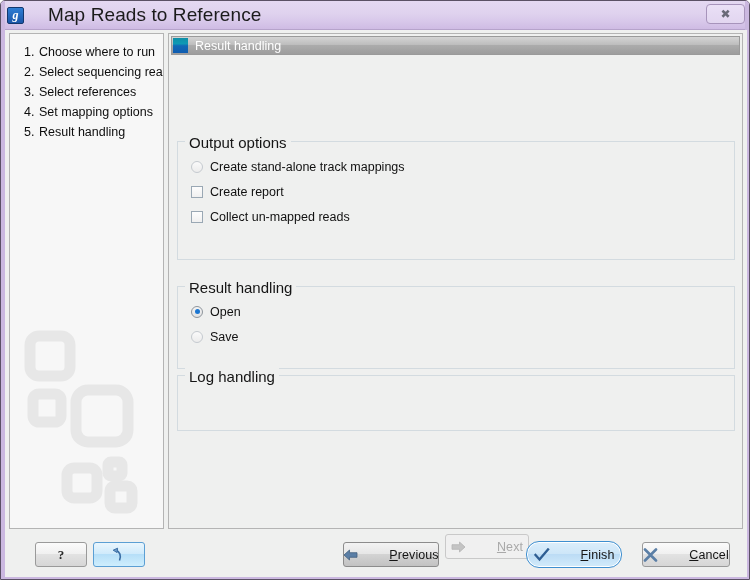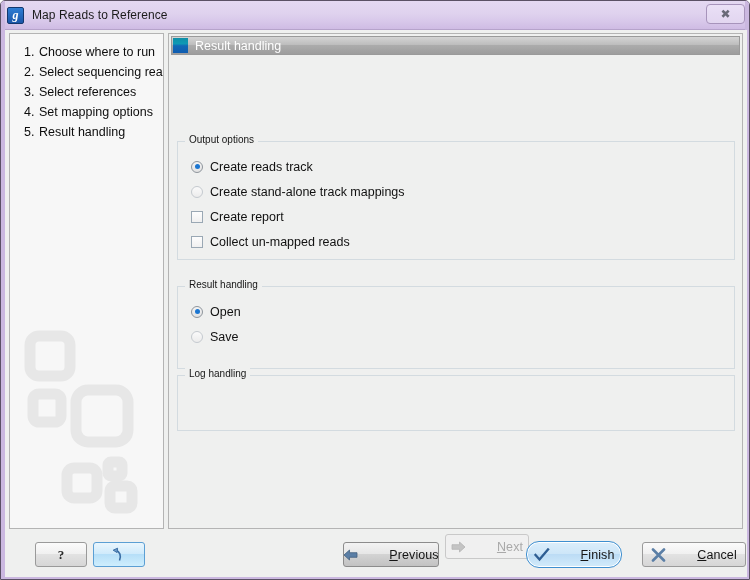--- a/index.html
+++ b/index.html
@@ -56,22 +56,22 @@
     justify-content: center;
     color: #ffffff;
     font-size: 12px;
     font-weight: bold;
     font-style: italic;
     font-family: "Liberation Serif", serif;
     line-height: 1;
     flex: none;
   }
   .title-text {
-    margin-left: 8px;
-    font-size: 12px;
+    margin-left: 24px;
+    font-size: 19px;
     color: #1b1b1b;
     letter-spacing: 0.1px;
     white-space: nowrap;
   }
   .close-btn {
     position: absolute;
     right: 6px; top: 3px;
     width: 39px; height: 20px;
     box-sizing: border-box;
     background: linear-gradient(to bottom, #eae0f6 0%, #e2d6f0 100%);
@@ -178,21 +178,21 @@
     box-sizing: border-box;
     border: 1px solid #d3dbe0;
     background: #eff0ef;
   }
   .groupbox-title {
     position: absolute;
     top: -8px;
     left: 7px;
     padding: 0 4px;
     background: #eff0ef;
-    font-size: 10px;
+    font-size: 15px;
     color: #151515;
     white-space: nowrap;
   }
   .grp-output   { top: 107px; height: 119px; }
   .grp-result   { top: 252px; height: 83px;  }
   .grp-log      { top: 341px; height: 56px;  }
 
   .opt-row {
     display: flex;
     align-items: center;
@@ -273,21 +273,21 @@
                 border-color: #5b9fd4; }
   .btn-prev   { left: 338px; top: 9px; width: 96px;
                 background: linear-gradient(to bottom, #f3f3f3 0%, #e6e6e6 48%, #d3d3d3 50%, #c2c2c2 100%);
                 border-color: #8c8c8c; }
   .btn-next   { left: 440px; top: 1px; width: 84px;
                 background: #f0f0f0; border-color: #c9c9c9; color: #a9a9a9; align-items: center; }
   .btn-finish { left: 521px; top: 8px; width: 96px; height: 27px;
                 background: linear-gradient(to bottom, #dceefb 0%, #cde6f8 48%, #bcdcf5 50%, #d2ebfb 100%);
                 border: 1px solid #3e8fd0; border-radius: 13px;
                 box-shadow: inset 0 0 0 1px #ffffff; }
-  .btn-cancel { left: 637px; top: 9px; width: 104px;
+  .btn-cancel { left: 637px; top: 9px; width: 88px;
                 background: linear-gradient(to bottom, #fbfbfb 0%, #f0f0f0 48%, #e2e2e2 50%, #d6d6d6 100%); }
 
   .btn-ico { flex: none; display: flex; align-items: center; margin-right: 5px; }
   .help-q { font-size: 13px; font-weight: bold; color: #2a2a2a; font-family: "Liberation Serif", serif; }
 </style>
 </head>
 <body>
 
 <div class="window">
 
@@ -342,24 +342,20 @@
 
       <div class="pane-header">
         <div class="pane-header-icon"></div>
         <div class="pane-header-title">Result handling</div>
       </div>
 
       <div class="groupbox grp-output">
         <div class="groupbox-title">Output options</div>
         <div style="height:12px"></div>
         <div class="opt-row">
-          <span class="radio on"></span>
-          <span class="opt-label">Create reads track</span>
-        </div>
-        <div class="opt-row">
           <span class="radio off"></span>
           <span class="opt-label">Create stand-alone track mappings</span>
         </div>
         <div class="opt-row">
           <span class="checkbox"></span>
           <span class="opt-label">Create report</span>
         </div>
         <div class="opt-row">
           <span class="checkbox"></span>
           <span class="opt-label">Collect un-mapped reads</span>

